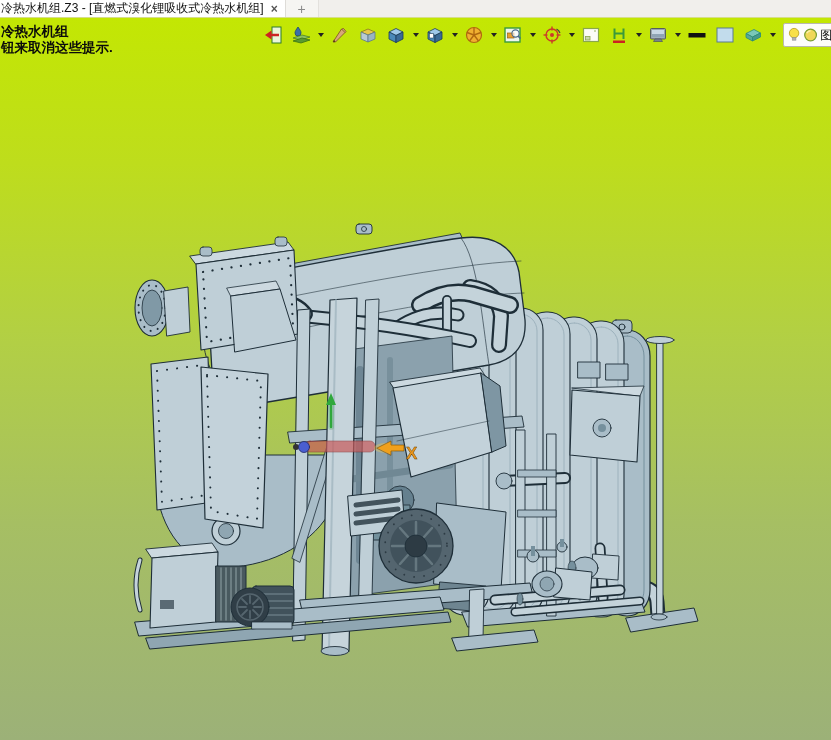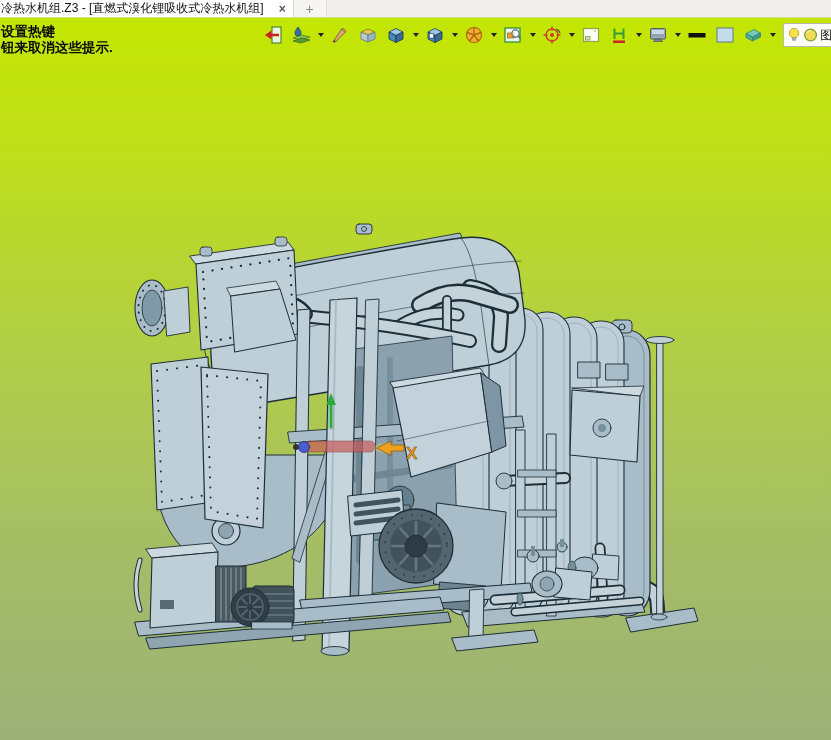--- a/index.html
+++ b/index.html
@@ -8,21 +8,21 @@
     font-family:"Liberation Sans","DejaVu Sans",sans-serif;
     background:#9cb178;
   }
   
   .tabbar{
     position:absolute;top:0;left:0;width:831px;height:18px;
     background:#f1efec;display:flex;align-items:stretch;
     border-bottom:1px solid #d6dd8a;box-sizing:border-box;z-index:30;
   }
   .tab{
-    background:#ffffff;display:flex;align-items:center;gap:15px;
+    background:#ffffff;display:flex;align-items:center;gap:7px;
     padding:0 7px 0 1px;font-size:12px;color:#111;white-space:nowrap;
     border-right:1px solid #dedcd8;
   }
   .tab-title{letter-spacing:0;}
   .tab-close{color:#555;font-size:12px;font-weight:bold;cursor:default;line-height:1;}
   .newtab{
     width:32px;background:#f6f5f2;display:flex;align-items:center;justify-content:center;
     color:#8a8a8a;font-size:14px;border-right:1px solid #e3e1dd;
   }
   .tabfill{flex:1;background:#f1efec;}
@@ -60,21 +60,21 @@
     <span class="tab-title">冷热水机组.Z3 - [直燃式溴化锂吸收式冷热水机组]</span>
     <span class="tab-close">×</span>
   </div>
   <div class="newtab">+</div>
   <div class="tabfill"></div>
 </div>
 
 <div class="viewport">
 
   <div class="hints">
-    <div>设置热键</div>
+    <div>冷热水机组</div>
     <div>钮来取消这些提示.</div>
   </div>
 
   <div class="da-toolbar">
 
     <div class="tbtn">
       <svg width="22" height="22" viewBox="0 0 22 22">
         <rect x="10" y="3" width="9" height="16" fill="#eaf5da" stroke="#2d7a2d"></rect>
         <line x1="17" y1="11" x2="8" y2="11" stroke="#cc2222" stroke-width="2.5"></line>
         <polygon points="3,11 9.5,6.5 9.5,15.5" fill="#cc2222"></polygon>

